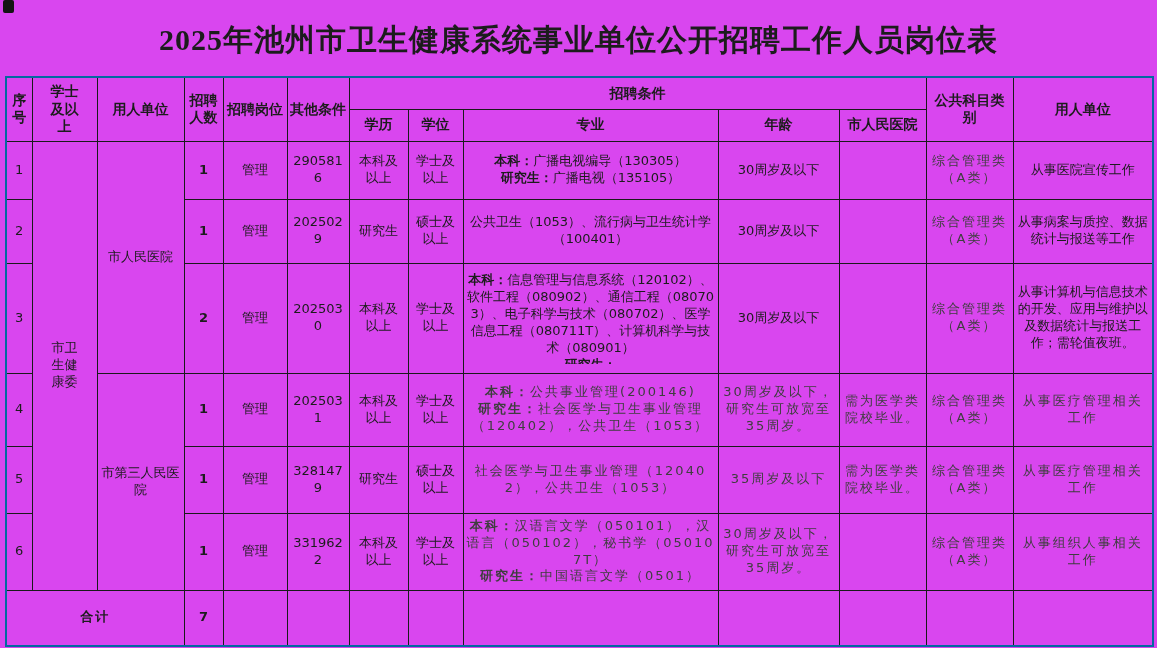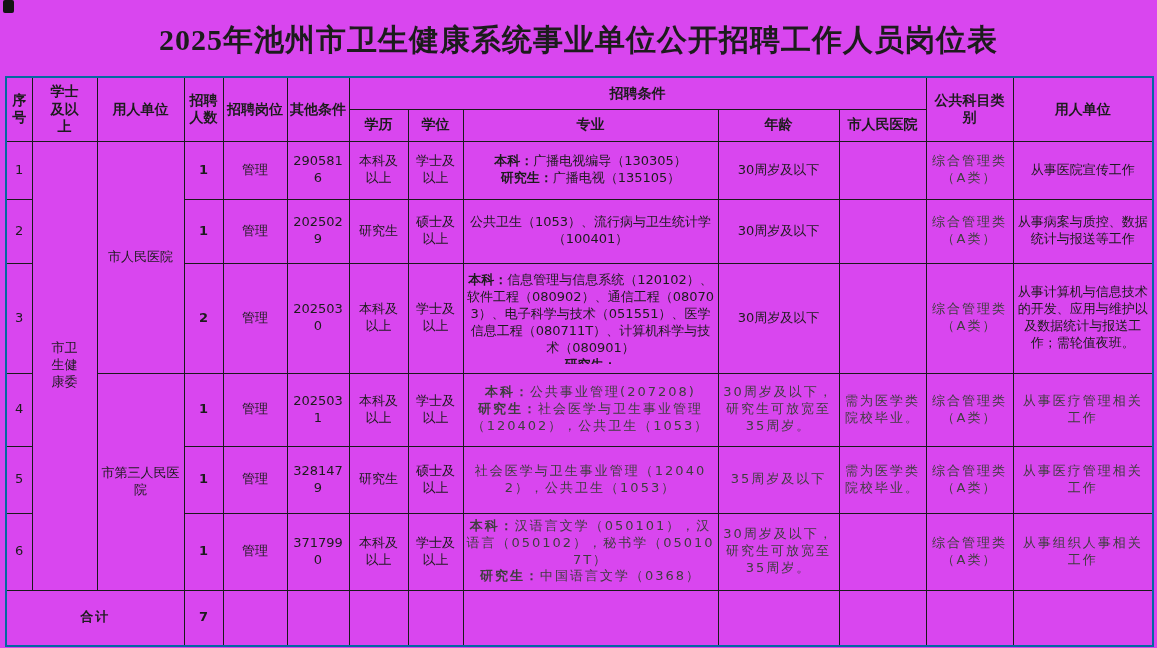--- a/index.html
+++ b/index.html
@@ -136,39 +136,39 @@
     </tr>
 
     <tr class="r3">
       <td>3</td>
       <td class="num">2</td>
       <td>管理</td>
       <td>2025030</td>
       <td><span class="eduw">本科及以上</span></td>
       <td>学士及以上</td>
       <td class="major">
-        <div><span class="lb">本科：</span><span>信息管理与信息系统（120102）、软件工程（080902）、通信工程（080703）、电子科学与技术（051551）、医学信息工程（080711T）、计算机科学与技术（080901）</span></div>
+        <div><span class="lb">本科：</span><span>信息管理与信息系统（120102）、软件工程（080902）、通信工程（080703）、电子科学与技术（080702）、医学信息工程（080711T）、计算机科学与技术（080901）</span></div>
         <div class="clip">研究生：</div>
       </td>
       <td>30周岁及以下</td>
       <td></td>
       <td class="fs">综合管理类（A类）</td>
       <td class="left">从事计算机与信息技术的开发、应用与维护以及数据统计与报送工作；需轮值夜班。</td>
     </tr>
 
     <tr class="r4">
       <td>4</td>
       <td rowspan="3">市第三人民医院</td>
       <td class="num">1</td>
       <td>管理</td>
       <td>2025031</td>
       <td><span class="eduw">本科及以上</span></td>
       <td>学士及以上</td>
       <td class="major fs">
-        <div><span class="lb">本科：</span><span>公共事业管理(207208)</span></div>
+        <div><span class="lb">本科：</span><span>公共事业管理(200146)</span></div>
         <div><span class="lb">研究生：</span><span>社会医学与卫生事业管理（120402），公共卫生（1053）</span></div>
       </td>
       <td class="fs left">30周岁及以下，研究生可放宽至35周岁。</td>
       <td class="fs left">需为医学类院校毕业。</td>
       <td class="fs">综合管理类（A类）</td>
       <td class="fs left">从事医疗管理相关工作</td>
     </tr>
 
     <tr class="r5">
       <td>5</td>
@@ -181,26 +181,26 @@
       <td class="fs left">35周岁及以下</td>
       <td class="fs left">需为医学类院校毕业。</td>
       <td class="fs">综合管理类（A类）</td>
       <td class="fs left">从事医疗管理相关工作</td>
     </tr>
 
     <tr class="r6">
       <td>6</td>
       <td class="num">1</td>
       <td>管理</td>
-      <td>3717990</td>
+      <td>3319622</td>
       <td><span class="eduw">本科及以上</span></td>
       <td>学士及以上</td>
       <td class="major fs">
         <div><span class="lb">本科：</span><span>汉语言文学（050101），汉语言（050102），秘书学（050107T）</span></div>
-        <div><span class="lb">研究生：</span><span>中国语言文学（0368）</span></div>
+        <div><span class="lb">研究生：</span><span>中国语言文学（0501）</span></div>
       </td>
       <td class="fs left">30周岁及以下，研究生可放宽至35周岁。</td>
       <td></td>
       <td class="fs">综合管理类（A类）</td>
       <td class="fs left">从事组织人事相关工作</td>
     </tr>
 
     <tr class="rt">
       <td colspan="3" class="total-label">合计</td>
       <td class="num">7</td>

